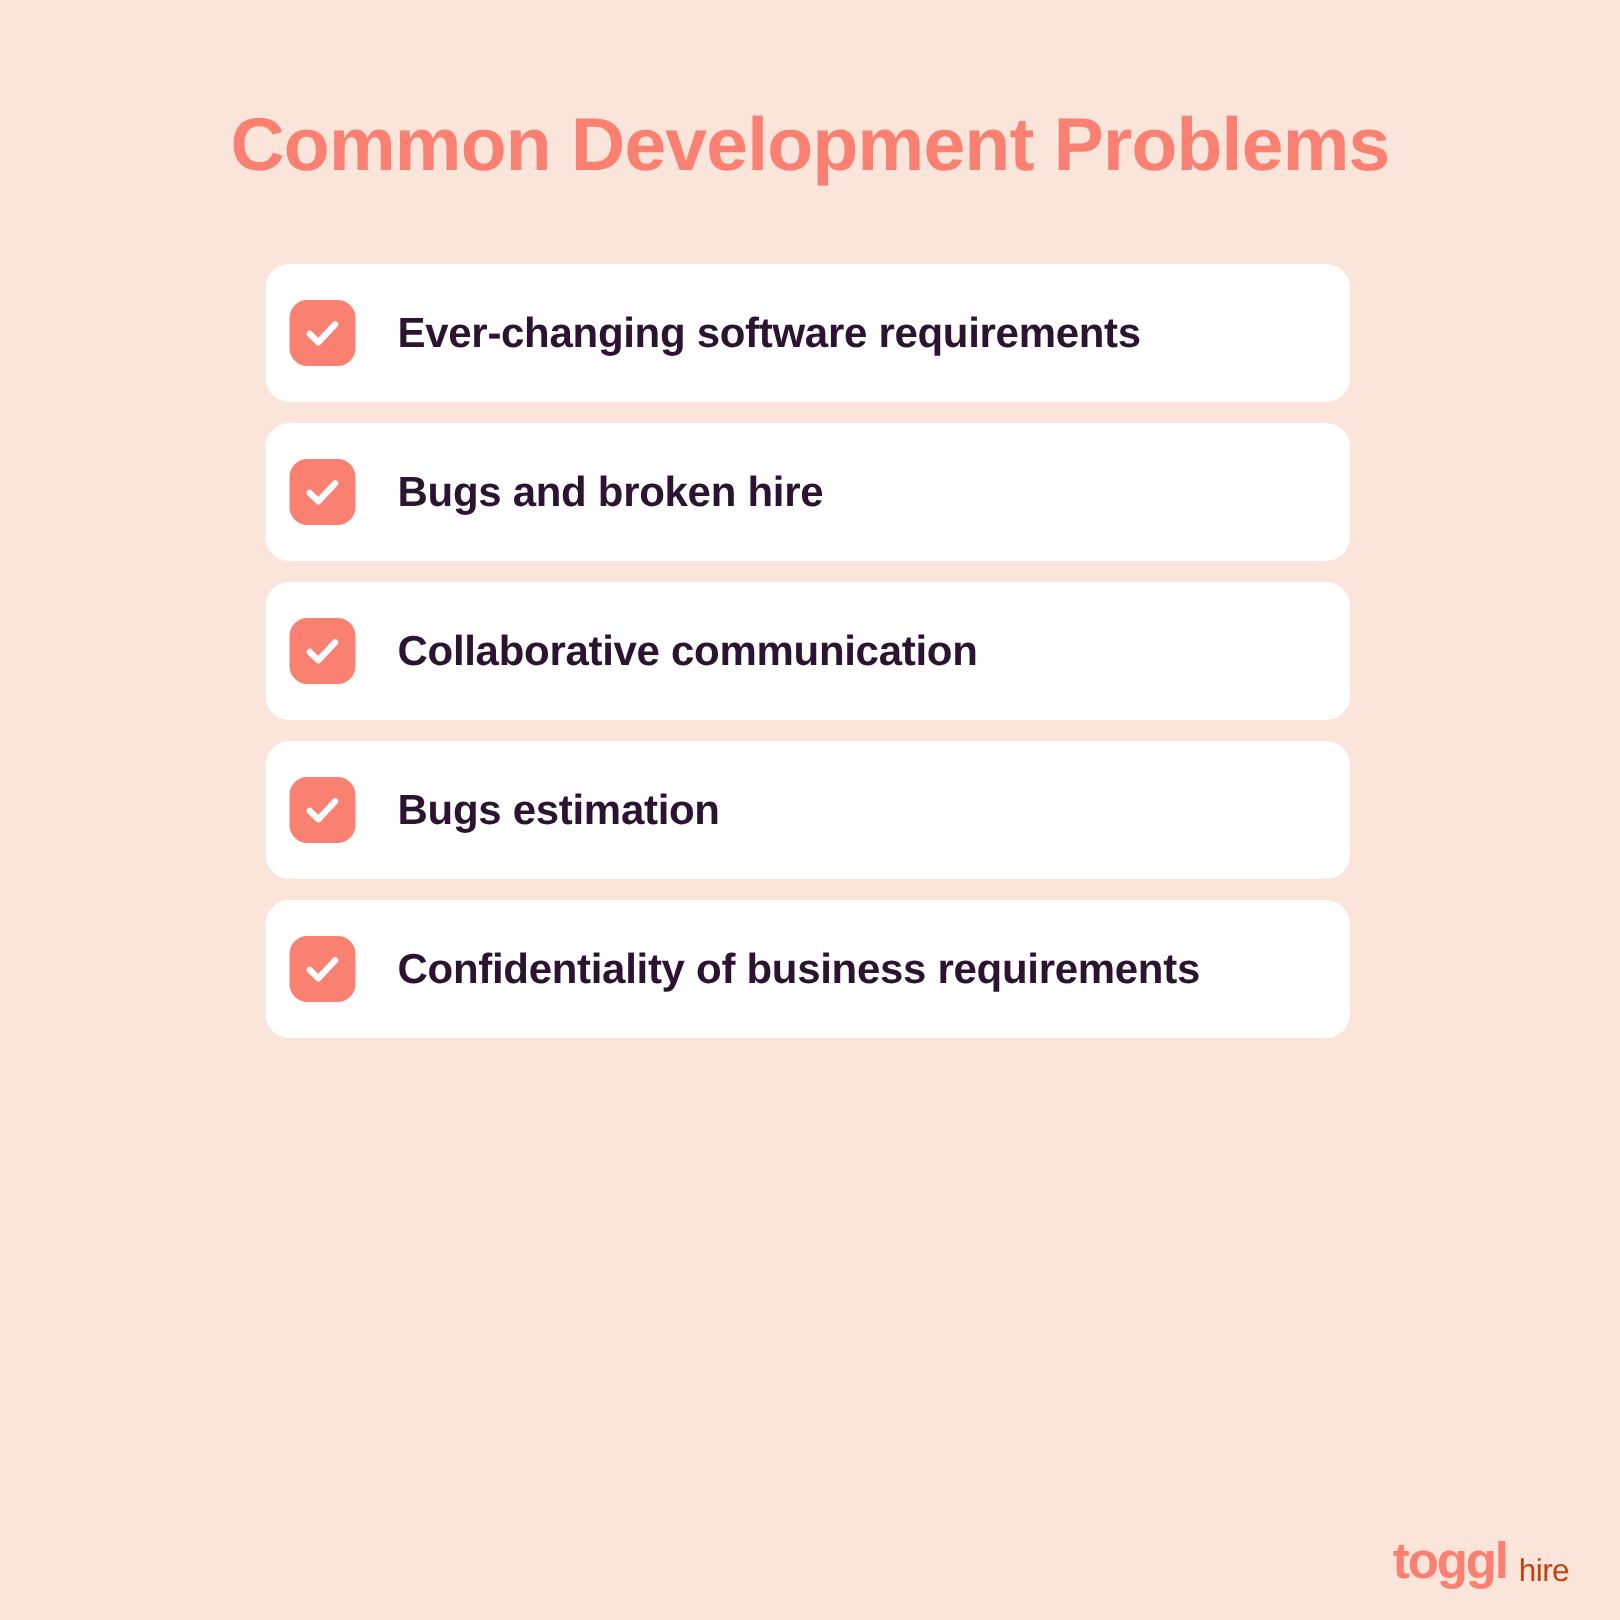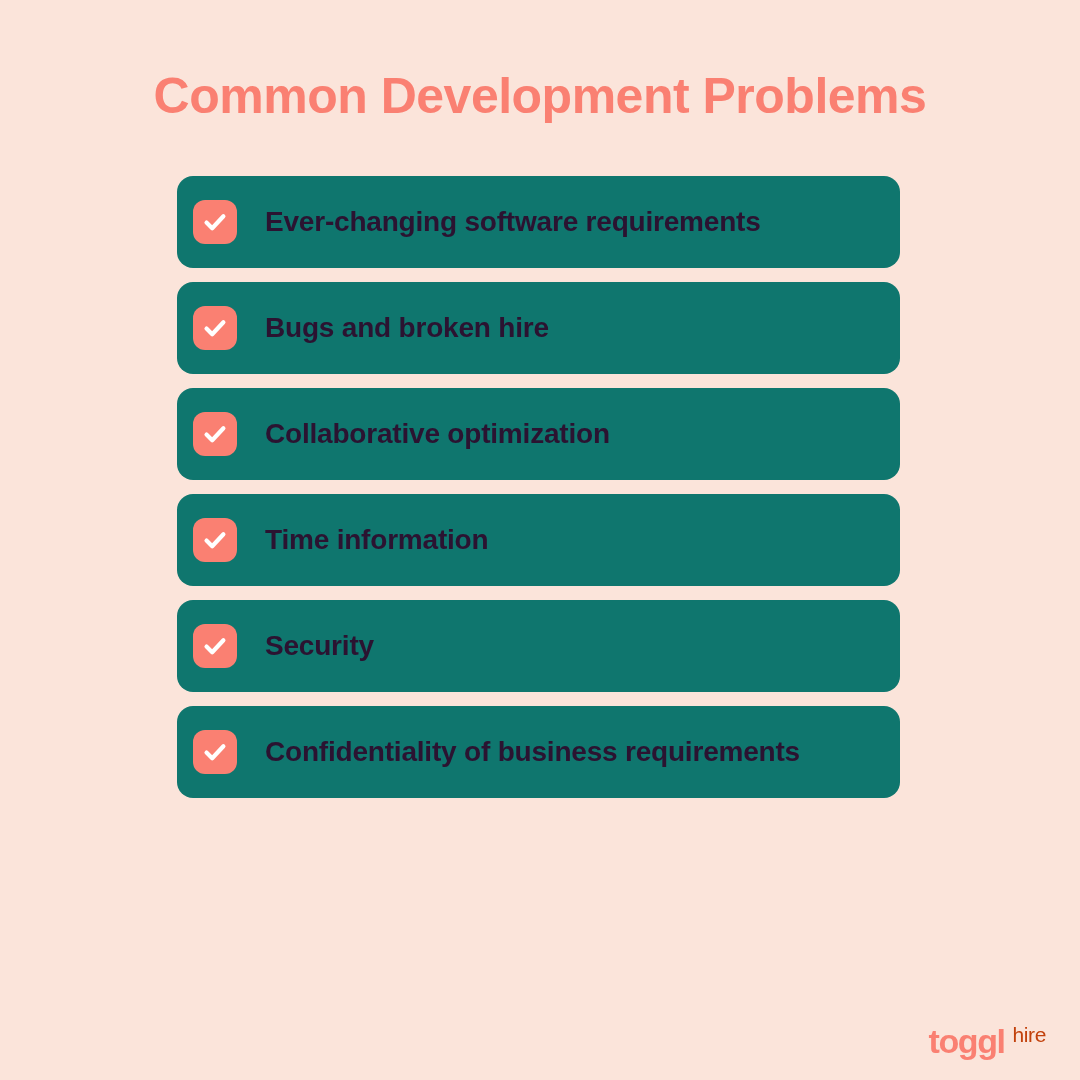--- a/index.html
+++ b/index.html
@@ -47,21 +47,21 @@
     left: 177px;
     width: 723px;
     display: flex;
     flex-direction: column;
     gap: 14px;
   }
 
   .check-row {
     position: relative;
     height: 92px;
-    background: #0f766e;
+    background: #ffffff;
     border-radius: 16px;
     display: flex;
     align-items: center;
     padding-left: 16px;
     box-sizing: border-box;
   }
 
   .checkbox {
     flex: 0 0 auto;
     width: 44px;
@@ -88,21 +88,21 @@
     line-height: 1.1;
     white-space: nowrap;
   }
 
   
   .logo {
     position: absolute;
     right: 34px;
     bottom: 22px;
     display: flex;
-    align-items: flex-start;
+    align-items: flex-end;
     gap: 8px;
     line-height: 1;
   }
   .logo-mark {
     font-size: 34px;
     font-weight: 700;
     color: #FA8072;
     letter-spacing: -1.4px;
   }
   .logo-sub {
@@ -135,37 +135,29 @@
           </svg>
         </span>
         <span class="row-label">Bugs and broken hire</span>
       </div>
       <div class="check-row">
         <span class="checkbox">
           <svg viewBox="0 0 30 30" aria-hidden="true">
             <path d="M6.5 15.6 L12.2 21.2 L23.4 9.2" fill="none" stroke="#FFFFFF" stroke-width="4.2" stroke-linecap="round" stroke-linejoin="round"></path>
           </svg>
         </span>
-        <span class="row-label">Collaborative optimization</span>
+        <span class="row-label">Collaborative communication</span>
       </div>
       <div class="check-row">
         <span class="checkbox">
           <svg viewBox="0 0 30 30" aria-hidden="true">
             <path d="M6.5 15.6 L12.2 21.2 L23.4 9.2" fill="none" stroke="#FFFFFF" stroke-width="4.2" stroke-linecap="round" stroke-linejoin="round"></path>
           </svg>
         </span>
-        <span class="row-label">Time information</span>
-      </div>
-      <div class="check-row">
-        <span class="checkbox">
-          <svg viewBox="0 0 30 30" aria-hidden="true">
-            <path d="M6.5 15.6 L12.2 21.2 L23.4 9.2" fill="none" stroke="#FFFFFF" stroke-width="4.2" stroke-linecap="round" stroke-linejoin="round"></path>
-          </svg>
-        </span>
-        <span class="row-label">Security</span>
+        <span class="row-label">Bugs estimation</span>
       </div>
       <div class="check-row">
         <span class="checkbox">
           <svg viewBox="0 0 30 30" aria-hidden="true">
             <path d="M6.5 15.6 L12.2 21.2 L23.4 9.2" fill="none" stroke="#FFFFFF" stroke-width="4.2" stroke-linecap="round" stroke-linejoin="round"></path>
           </svg>
         </span>
         <span class="row-label">Confidentiality of business requirements</span>
       </div>
     </div>

